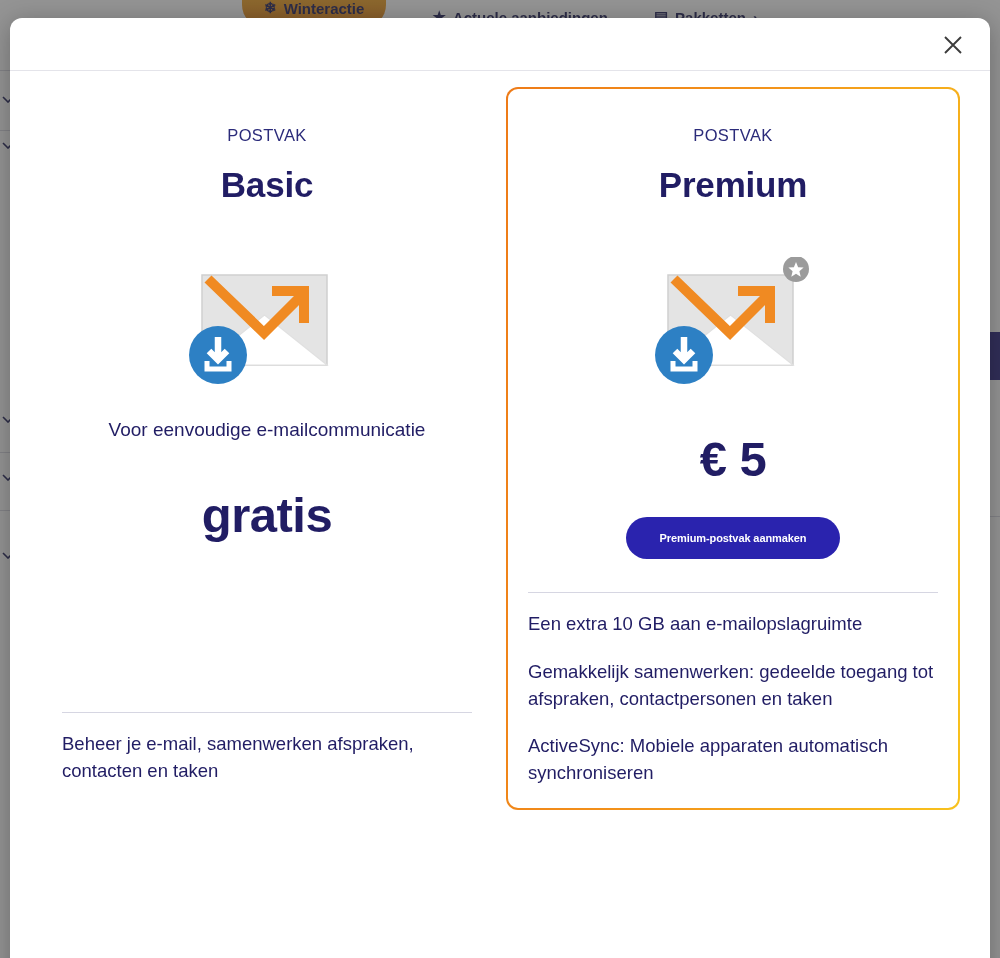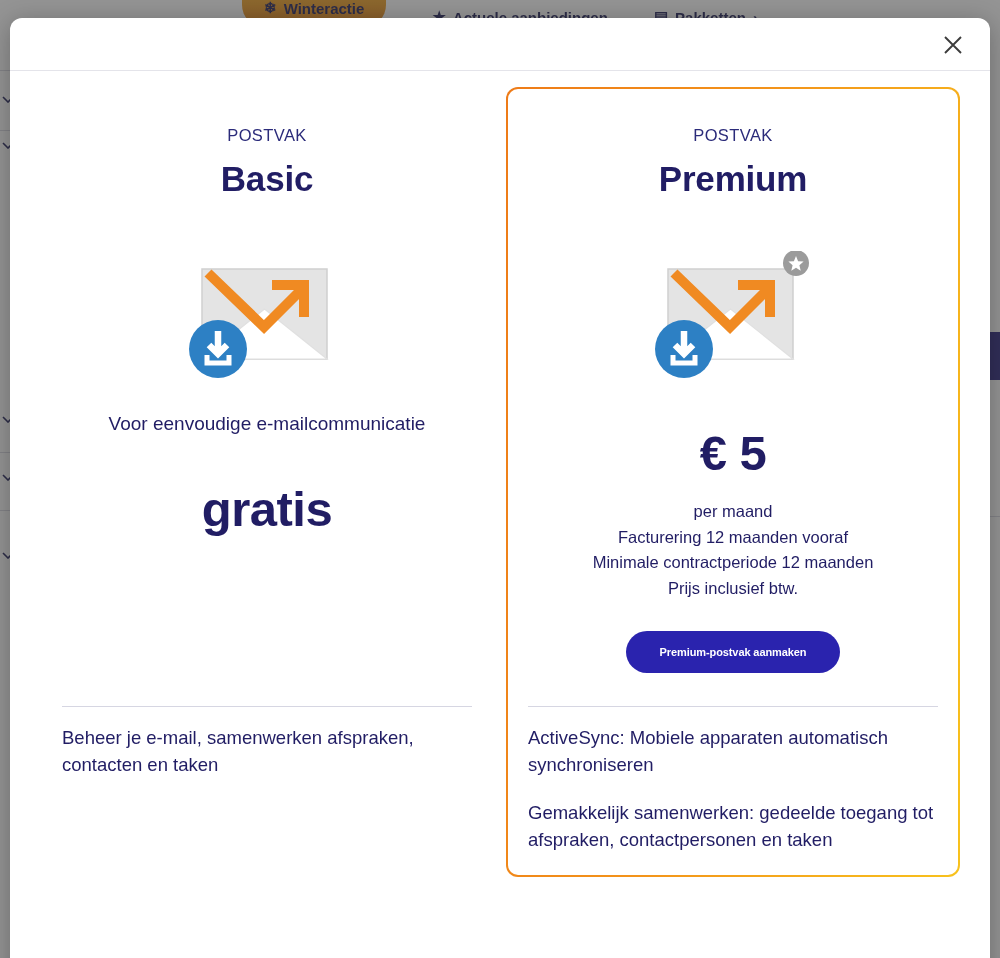--- a/index.html
+++ b/index.html
@@ -162,21 +162,21 @@
     font-size: 16.5px;
     letter-spacing: 0.4px;
     color: #2b2b7a;
     margin-top: 21px;
   }
 
   .plan-name {
     font-size: 35px;
     font-weight: 700;
     color: #211d64;
-    margin-top: 14px;
+    margin-top: 20px;
     letter-spacing: -0.2px;
   }
 
   .plan-icon-wrap {
     position: relative;
     width: 170px;
     height: 140px;
     margin-top: 52px;
     display: flex;
     align-items: center;
@@ -372,33 +372,28 @@
 
           <g>
             <circle cx="148" cy="12" r="13" fill="#9b9b9b"></circle>
             <path d="M148 5 L150.1 10.2 L155.6 10.6 L151.4 14.3 L152.7 19.7 L148 16.7 L143.3 19.7 L144.6 14.3 L140.4 10.6 L145.9 10.2 Z" fill="#ffffff"></path>
           </g>
         </svg>
       </div>
 
       <div class="plan-price">€ 5</div>
 
-      <div class="plan-terms">
-        <div>per maand</div>
-        <div>Facturering 12 maanden vooraf</div>
-        <div>Minimale contractperiode 12 maanden</div>
-        <div>Prijs inclusief btw.</div>
-      </div>
 
       <div class="plan-cta-wrap">
         <button class="plan-cta">Premium-postvak aanmaken</button>
       </div>
 
       <div class="plan-divider"></div>
 
       <ul class="feature-list">
+        <li>Een extra 10 GB aan e-mailopslagruimte</li>
+        <li>Gemakkelijk samenwerken: gedeelde toegang tot afspraken, contactpersonen en taken</li>
         <li>ActiveSync: Mobiele apparaten automatisch synchroniseren</li>
-        <li>Gemakkelijk samenwerken: gedeelde toegang tot afspraken, contactpersonen en taken</li>
       </ul>
     </div>
 
   </div>
 </div>
 
 </body></html>

